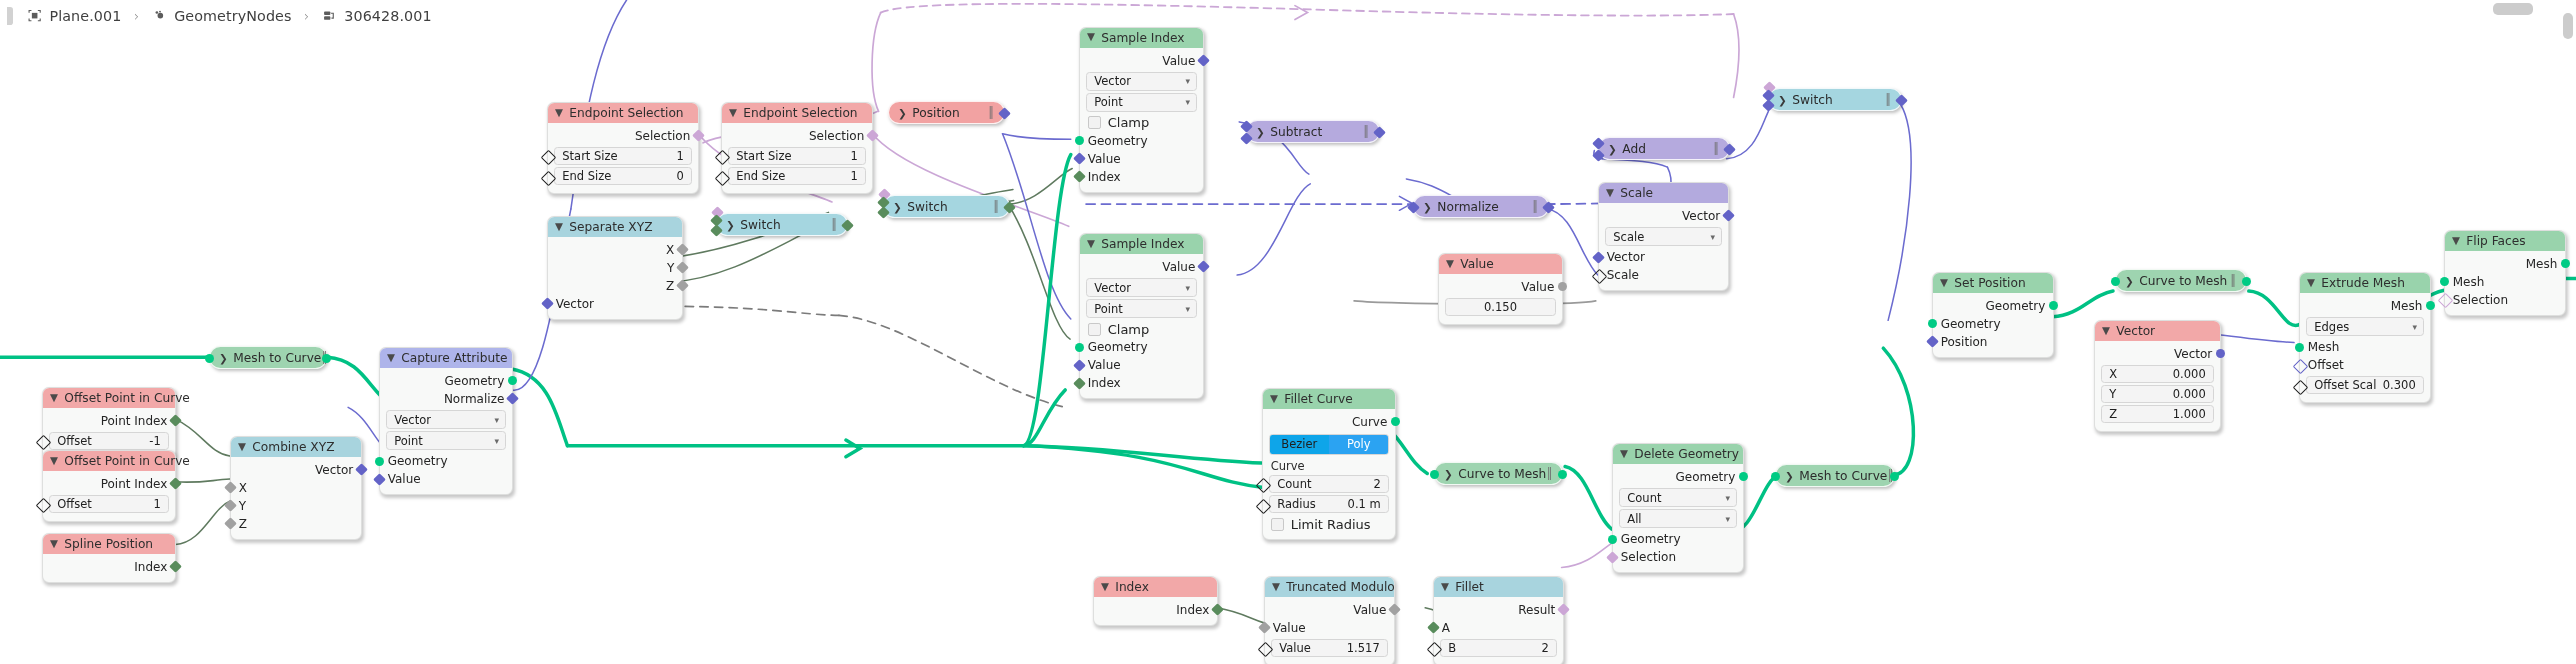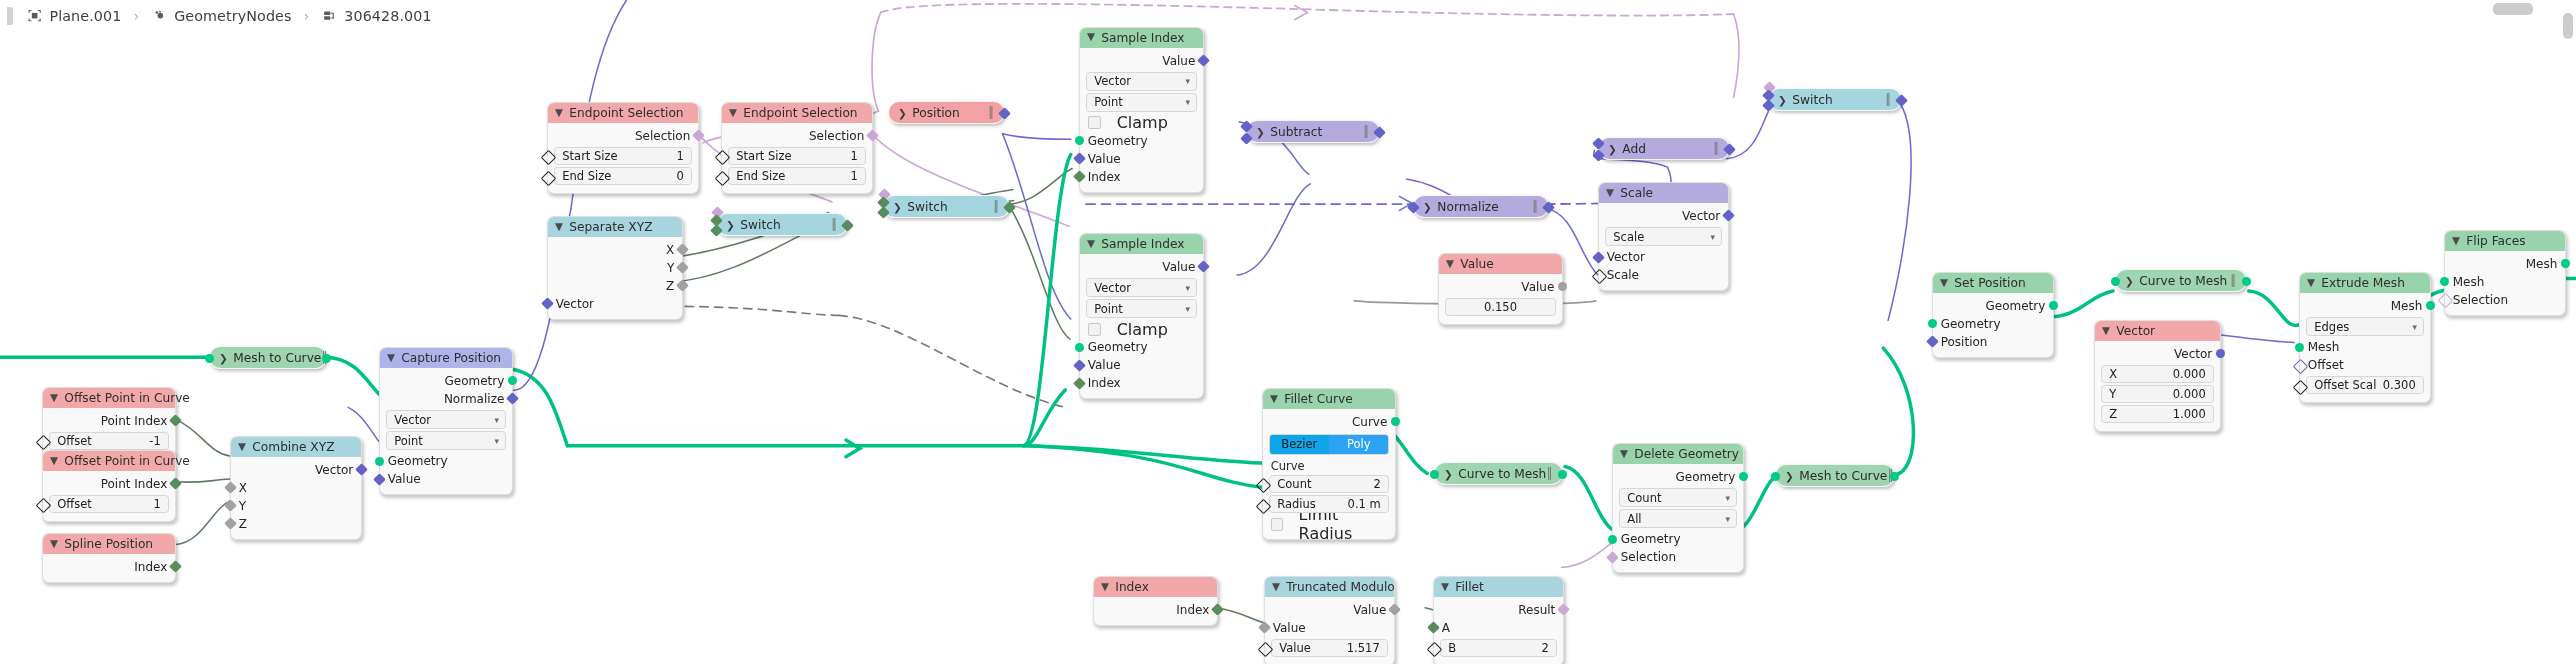--- a/index.html
+++ b/index.html
@@ -99,21 +99,21 @@
   .field.center { justify-content:center; }
   .field .fv { color:#202020; }
   .select {
     margin: 2.1px 5.6px; height: 19px; border-radius: 3.5px; background:#f4f4f4;
     border: 0.7px solid #d6d6d6; display:flex; align-items:center;
     justify-content: space-between; padding: 0 6.3px 0 7.7px; font-size:11.5px; color:#202020;
     box-sizing:border-box; position:relative;
   }
   .select .caret { color:#6a6a6a; font-size:9px; }
   .checkrow {
-    height:18px; display:flex; align-items:center; gap:16px; padding:0 7.7px; font-size:16px; color:#252525;
+    height:18px; display:flex; align-items:center; gap:7px; padding:0 7.7px; font-size:13px; color:#252525;
   }
   .chk { width:11px; height:11px; border:0.7px solid #c8c8c8; background:#f2f2f2; border-radius:2.1px; }
 
   
   .seg { display:flex; margin: 2.8px 5.6px; height:19px; border-radius:3.5px; overflow:hidden; border:0.7px solid #d6d6d6; }
   .seg > div { flex:1; display:flex; align-items:center; justify-content:center; font-size:11.5px; background:#0ea5e9; color:#1f1f1f; }
   .seg > div.on { background:#2ba3f2; color:#ffffff; }
 
   .sublabel { font-size:11.5px; color:#2a2a2a; padding: 1.4px 7.7px 0 7.7px; }
 
@@ -367,21 +367,21 @@
       <div class="row in">
         <span class="lbl">Z</span>
         <span class="sock dia s-float" style="left:-4.9px; top:4.2px;"></span>
       </div>
     </div>
   </div>
 
   <div class="node" style="left:379px; top:347px; width:134px;">
     <div class="hdr h-attr">
       <span class="chev">▼</span>
-      <span>Capture Position</span>
+      <span>Capture Attribute</span>
     </div>
     <div class="body">
       <div class="row out">
         <span class="lbl">Geometry</span>
         <span class="sock circ s-geo" style="right:-4.9px; top:4.2px;"></span>
       </div>
       <div class="row out">
         <span class="lbl">Normalize</span>
         <span class="sock dia s-vec" style="right:-4.9px; top:4.2px;"></span>
       </div>

